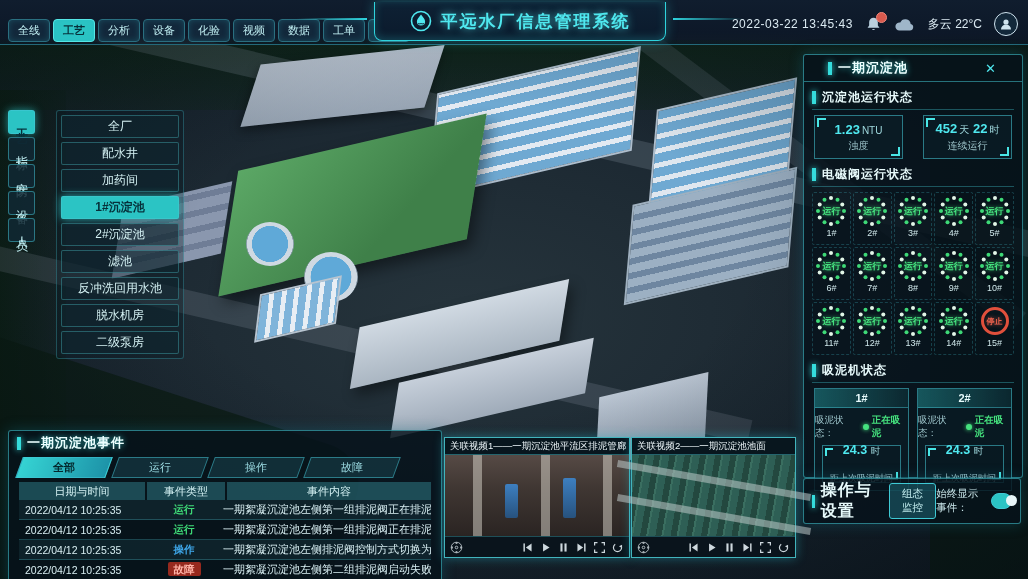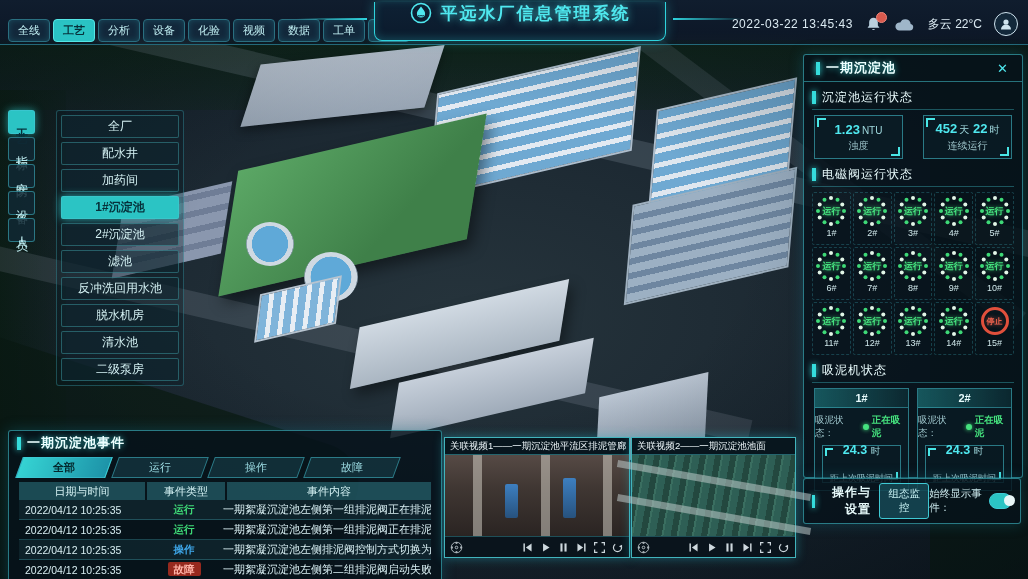--- a/index.html
+++ b/index.html
@@ -49,21 +49,21 @@
      background:linear-gradient(180deg,#101d2e 0%,#0d1828 75%,rgba(13,24,40,.6) 100%);
      border-bottom:1px solid rgba(60,200,215,.45);}
   #header-tabs{position:absolute;left:8px;top:19px;display:flex;gap:3px;}
   .htab{min-width:30px;padding:3px 5px;text-align:center;font-size:11px;color:#bfeef2;
      background:rgba(20,44,62,.85);border:1px solid #2a6f80;border-radius:4px;cursor:pointer;
      box-shadow:inset 0 0 6px rgba(44,180,198,.25);}
   .htab.active{background:#2bc4c4;color:#06303a;font-weight:bold;border-color:#55e6e6;}
   #title-wrap{position:absolute;left:374px;top:2px;width:290px;height:38px;
      background:linear-gradient(180deg,#0e2134,#0b1a2c);
      border:1px solid #2fd3dd;border-top:none;border-radius:0 0 8px 8px;
-     display:flex;justify-content:center;gap:9px;
+     display:flex;align-items:center;justify-content:center;gap:9px;
      box-shadow:0 0 12px rgba(47,211,221,.35), inset 0 -2px 8px rgba(47,211,221,.25);}
   #title-wrap:before,#title-wrap:after{content:"";position:absolute;top:16px;width:70px;height:2px;
      background:linear-gradient(90deg,transparent,#2fd3dd);}
   #title-wrap:before{left:-78px;}
   #title-wrap:after{right:-78px;transform:scaleX(-1);}
   #app-title{font-size:17px;font-weight:bold;letter-spacing:2px;color:#4fe8ef;
      text-shadow:0 0 8px rgba(79,232,239,.8);}
   #header-right{position:absolute;right:10px;top:12px;display:flex;align-items:center;gap:12px;}
   #datetime{font-size:12px;color:#dbeaf2;letter-spacing:.5px;text-align:center;}
   .hicon{position:relative;display:flex;align-items:center;}
@@ -83,27 +83,27 @@
   #area-menu{position:absolute;left:56px;top:110px;width:118px;display:flex;flex-direction:column;gap:4px;
      padding:4px;background:rgba(10,26,34,.35);border:1px solid rgba(70,200,215,.3);border-radius:3px;}
   .mitem{height:21px;line-height:21px;text-align:center;font-size:12px;color:#d5f2f4;cursor:pointer;
      background:rgba(14,38,48,.55);border:1px solid rgba(80,205,215,.35);border-radius:2px;}
   .mitem.active{background:#2bc4c4;color:#06303a;font-weight:bold;box-shadow:0 0 8px rgba(43,196,196,.8);}
 
   
   .panel{background:rgba(6,18,27,.82);border:1px solid rgba(70,210,222,.55);border-radius:3px;
      box-shadow:0 0 14px rgba(20,120,140,.35);}
   #right-panel{position:absolute;left:803px;top:54px;width:218px;height:418px;padding:0 0 4px 0;}
-  #rp-titlebar{display:flex;align-items:center;height:26px;padding:0 12px;border-bottom:1px solid rgba(70,210,222,.5);}
+  #rp-titlebar{display:flex;align-items:center;height:26px;padding:0 24px;border-bottom:1px solid rgba(70,210,222,.5);}
   .tick{width:4px;height:13px;background:#35dcdc;margin-right:6px;box-shadow:0 0 6px #35dcdc;}
   #rp-title{font-size:13px;font-weight:bold;color:#ecffff;letter-spacing:1px;text-shadow:0 0 6px rgba(53,220,220,.8);flex:1;}
   #rp-close{font-size:13px;color:#4fe8ef;cursor:pointer;padding:0 2px;}
   .section-h{display:flex;align-items:center;margin:7px 8px 5px 8px;padding-bottom:3px;
      border-bottom:1px solid rgba(70,210,222,.35);}
-  .section-h .txt{font-size:12px;font-weight:normal;color:#e8fbfc;letter-spacing:1px;}
+  .section-h .txt{font-size:12px;font-weight:bold;color:#e8fbfc;letter-spacing:1px;}
   .stat-row{display:flex;gap:20px;margin:4px 10px;}
   .stat-box{position:relative;flex:1;height:42px;border:1px solid rgba(70,200,215,.55);
      background:rgba(12,34,44,.5);display:flex;flex-direction:column;align-items:center;justify-content:center;}
   .stat-box:before,.stat-box:after{content:"";position:absolute;width:7px;height:7px;}
   .stat-box:before{left:2px;top:2px;border-left:2px solid #49e6e6;border-top:2px solid #49e6e6;}
   .stat-box:after{right:2px;bottom:2px;border-right:2px solid #49e6e6;border-bottom:2px solid #49e6e6;}
   .stat-val{font-size:13px;font-weight:bold;color:#4fe8ef;}
   .stat-val .unit{font-size:10px;font-weight:normal;color:#9fd8dd;margin-left:2px;}
   .stat-lab{font-size:10px;color:#9fc6cc;margin-top:2px;}
 
@@ -125,21 +125,21 @@
   .mud-status .on{color:#45e27e;font-weight:bold;}
   .mud-box{position:relative;margin:0 7px 7px 7px;height:36px;border:1px solid rgba(70,200,215,.55);
      display:flex;flex-direction:column;align-items:center;justify-content:center;}
   .mud-box:before{content:"";position:absolute;left:2px;top:2px;width:6px;height:6px;border-left:2px solid #49e6e6;border-top:2px solid #49e6e6;}
   .mud-box:after{content:"";position:absolute;right:2px;bottom:2px;width:6px;height:6px;border-right:2px solid #49e6e6;border-bottom:2px solid #49e6e6;}
   .mud-val{font-size:12.5px;font-weight:bold;color:#4fe8ef;}
   .mud-val .unit{font-size:9.5px;font-weight:normal;color:#9fd8dd;}
   .mud-lab{font-size:9px;color:#9fc6cc;margin-top:14px;}
 
   #settings-panel{position:absolute;left:803px;top:478px;width:218px;height:46px;display:flex;align-items:center;padding:0 8px;box-sizing:border-box;}
-  #settings-title{font-size:12px;font-weight:bold;color:#e8fbfc;letter-spacing:1px;text-align:right;}
+  #settings-title{font-size:16px;font-weight:bold;color:#e8fbfc;letter-spacing:1px;}
   #cfg-btn{margin-left:8px;padding:3px 8px;font-size:10.5px;color:#c9f3f5;background:rgba(43,150,165,.35);
      border:1px solid #3fc9d4;border-radius:3px;cursor:pointer;}
   #toggle-wrap{margin-left:auto;display:flex;align-items:center;gap:4px;}
   #toggle-label{font-size:10.5px;color:#c9e6ea;}
   .switch{width:28px;height:14px;border-radius:8px;background:#23404d;position:relative;cursor:pointer;border:1px solid #3fc9d4;}
   .switch .knob{position:absolute;top:1px;left:1px;width:11px;height:11px;border-radius:50%;background:#e8f6f8;transition:left .15s;}
   .switch.on{background:#2bc4c4;}
   .switch.on .knob{left:14px;}
 
   
@@ -271,21 +271,20 @@
 
 <div id="area-menu">
     <div class="mitem">全厂</div>
     <div class="mitem">配水井</div>
     <div class="mitem">加药间</div>
     <div class="mitem active">1#沉淀池</div>
     <div class="mitem">2#沉淀池</div>
     <div class="mitem">滤池</div>
     <div class="mitem">反冲洗回用水池</div>
     <div class="mitem">脱水机房</div>
-    <div class="mitem">清水池</div>
     <div class="mitem">二级泵房</div>
   </div>
 
 <div id="right-panel" class="panel">
   <div id="rp-titlebar">
     <span class="tick"></span>
     <span id="rp-title">一期沉淀池</span>
     <span id="rp-close">✕</span>
   </div>
 

